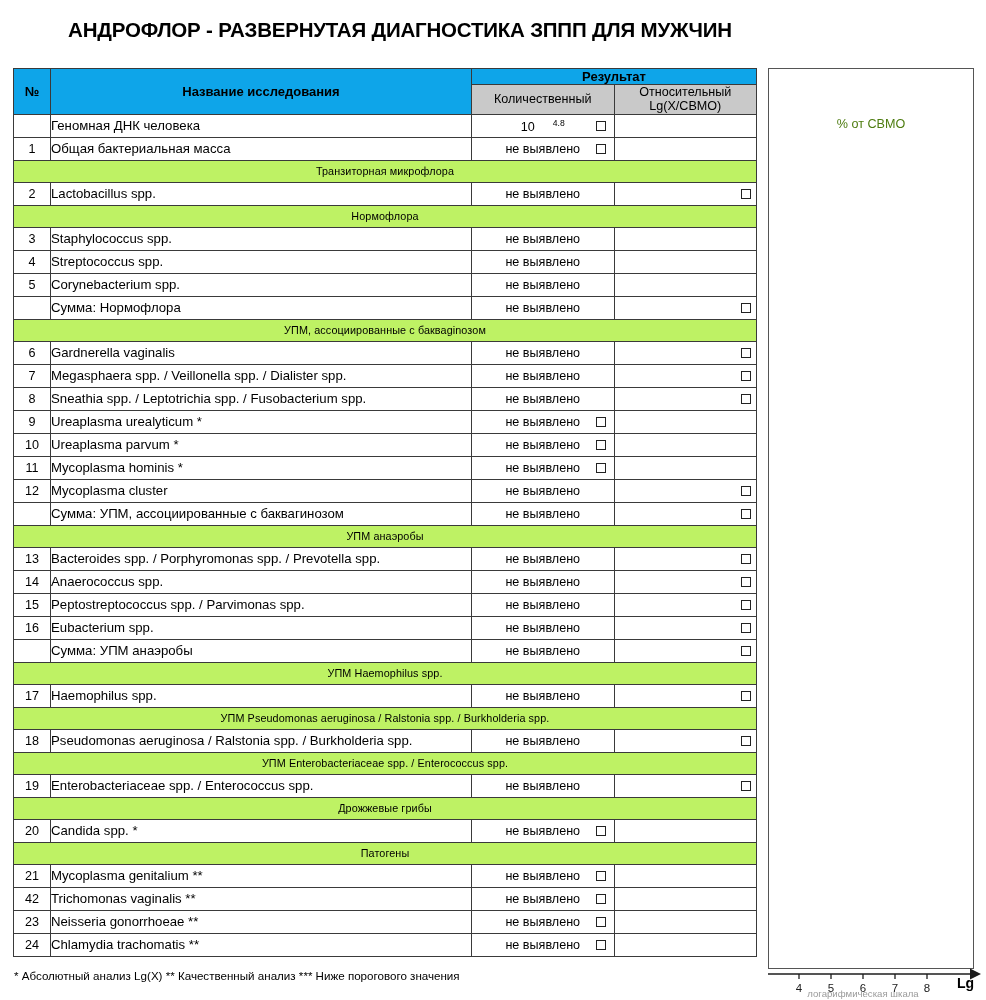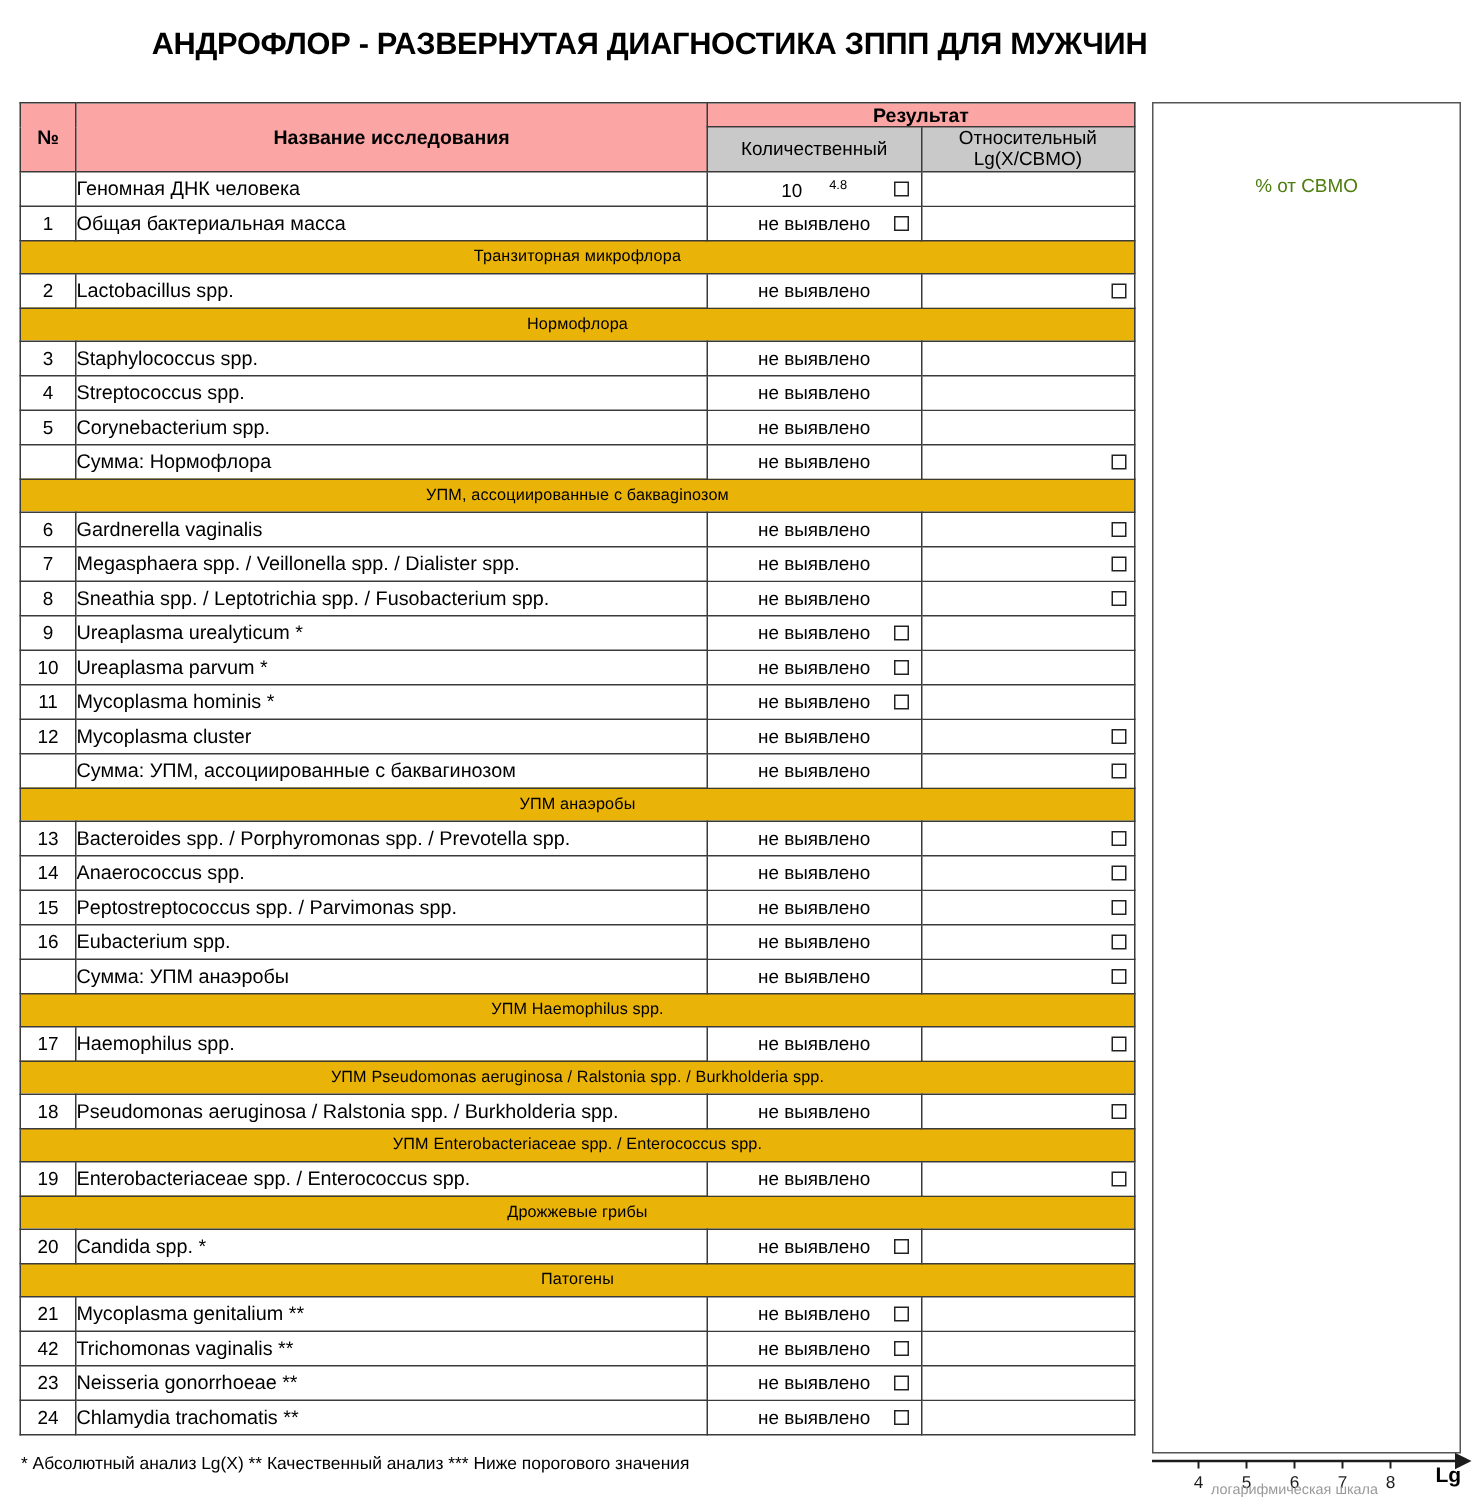--- a/index.html
+++ b/index.html
@@ -20,42 +20,41 @@
   #report-title {
     position: absolute;
     left: 0;
     top: 18px;
     width: 800px;
     text-align: center;
     font-size: 20.5px;
     font-weight: bold;
     letter-spacing: -0.2px;
     white-space: nowrap;
-    padding-left: 33px;
   }
 
   
   #results-table {
     position: absolute;
     left: 13px;
     top: 68px;
     width: 744px;
     border-collapse: collapse;
     table-layout: fixed;
     font-size: 12.6px;
   }
   #results-table td, #results-table th {
     border: 1px solid #3a3a3a;
     padding: 0;
     vertical-align: middle;
   }
 
   
   .hd {
-    background: #fca5a5;
+    background: #0ea5e9;
     font-weight: bold;
     text-align: center;
     font-size: 13px;
   }
   .hd-sub {
     background: #c9c9c9;
     font-weight: normal;
     text-align: center;
     font-size: 12.6px;
     line-height: 1.15;
@@ -122,21 +121,21 @@
   .cbox-rel {
     position: absolute;
     right: 5px;
     top: 50%;
     transform: translateY(-50%);
   }
 
   
   tr.section-row { height: 22px; }
   td.c-section {
-    background: #eab308;
+    background: #bef264;
     text-align: center;
     font-size: 10.8px;
     font-weight: normal;
     letter-spacing: 0.1px;
     margin-top: 18px;
   }
 
   
   #footnote {
     position: absolute;

